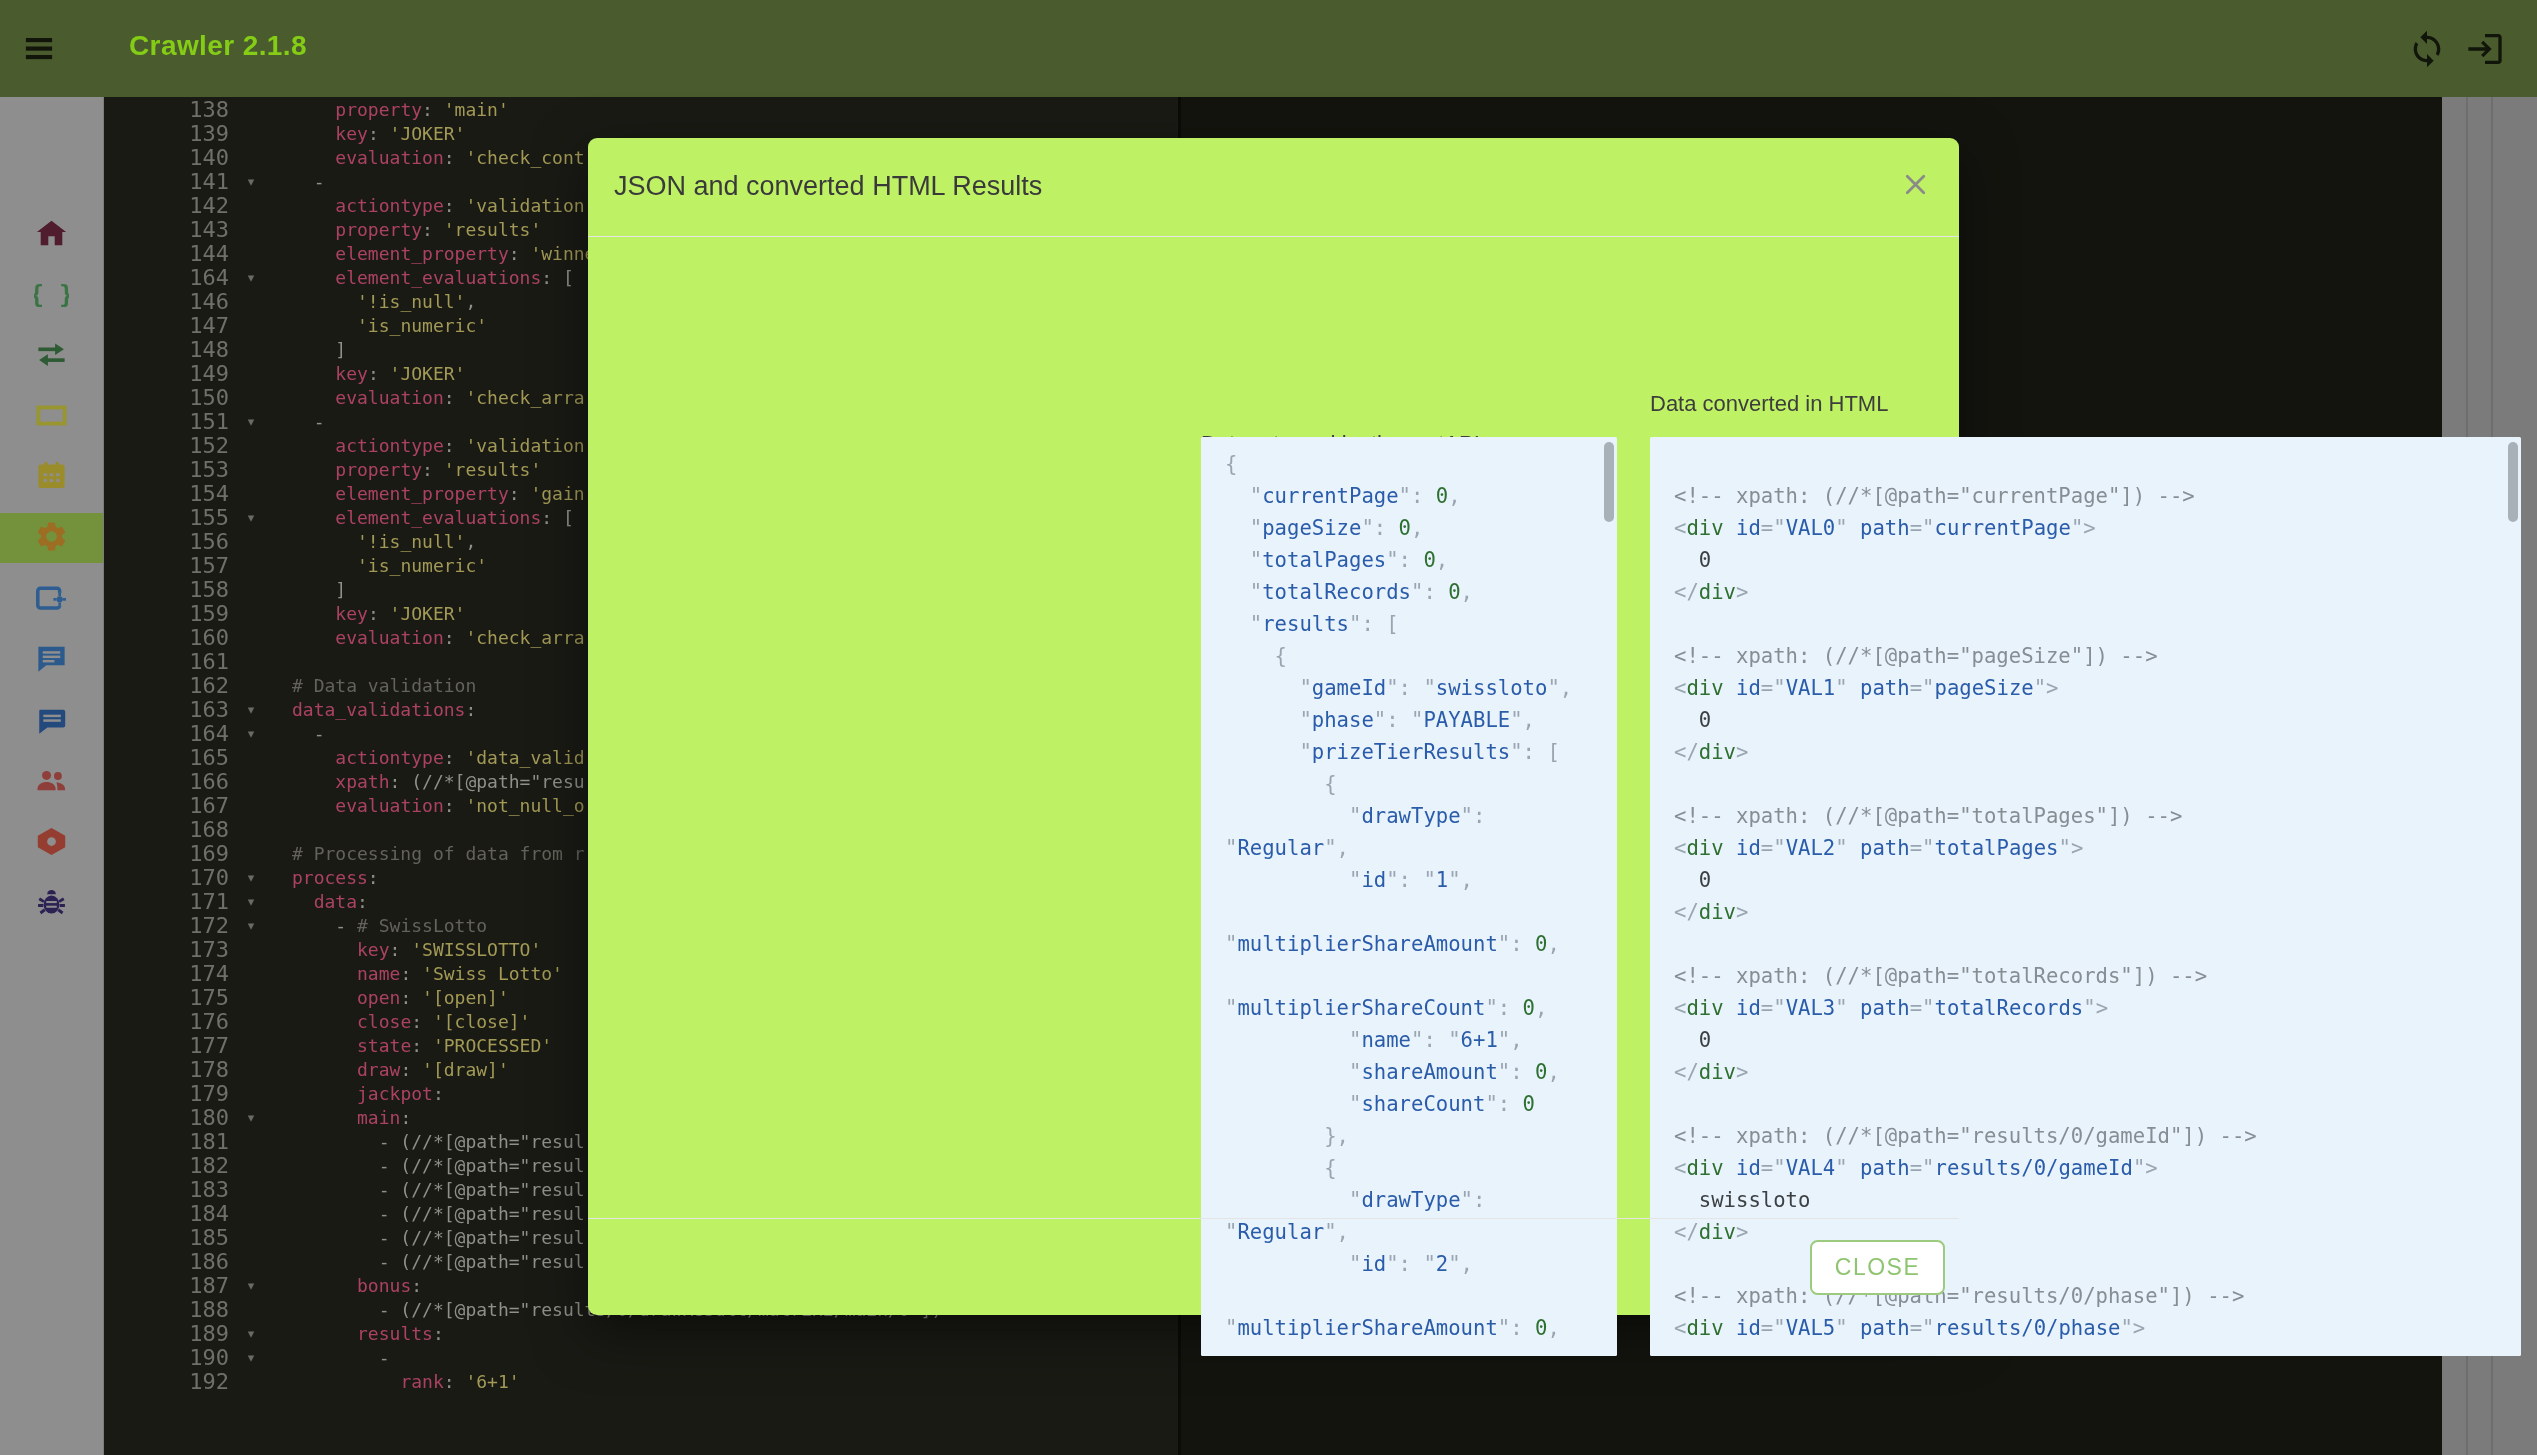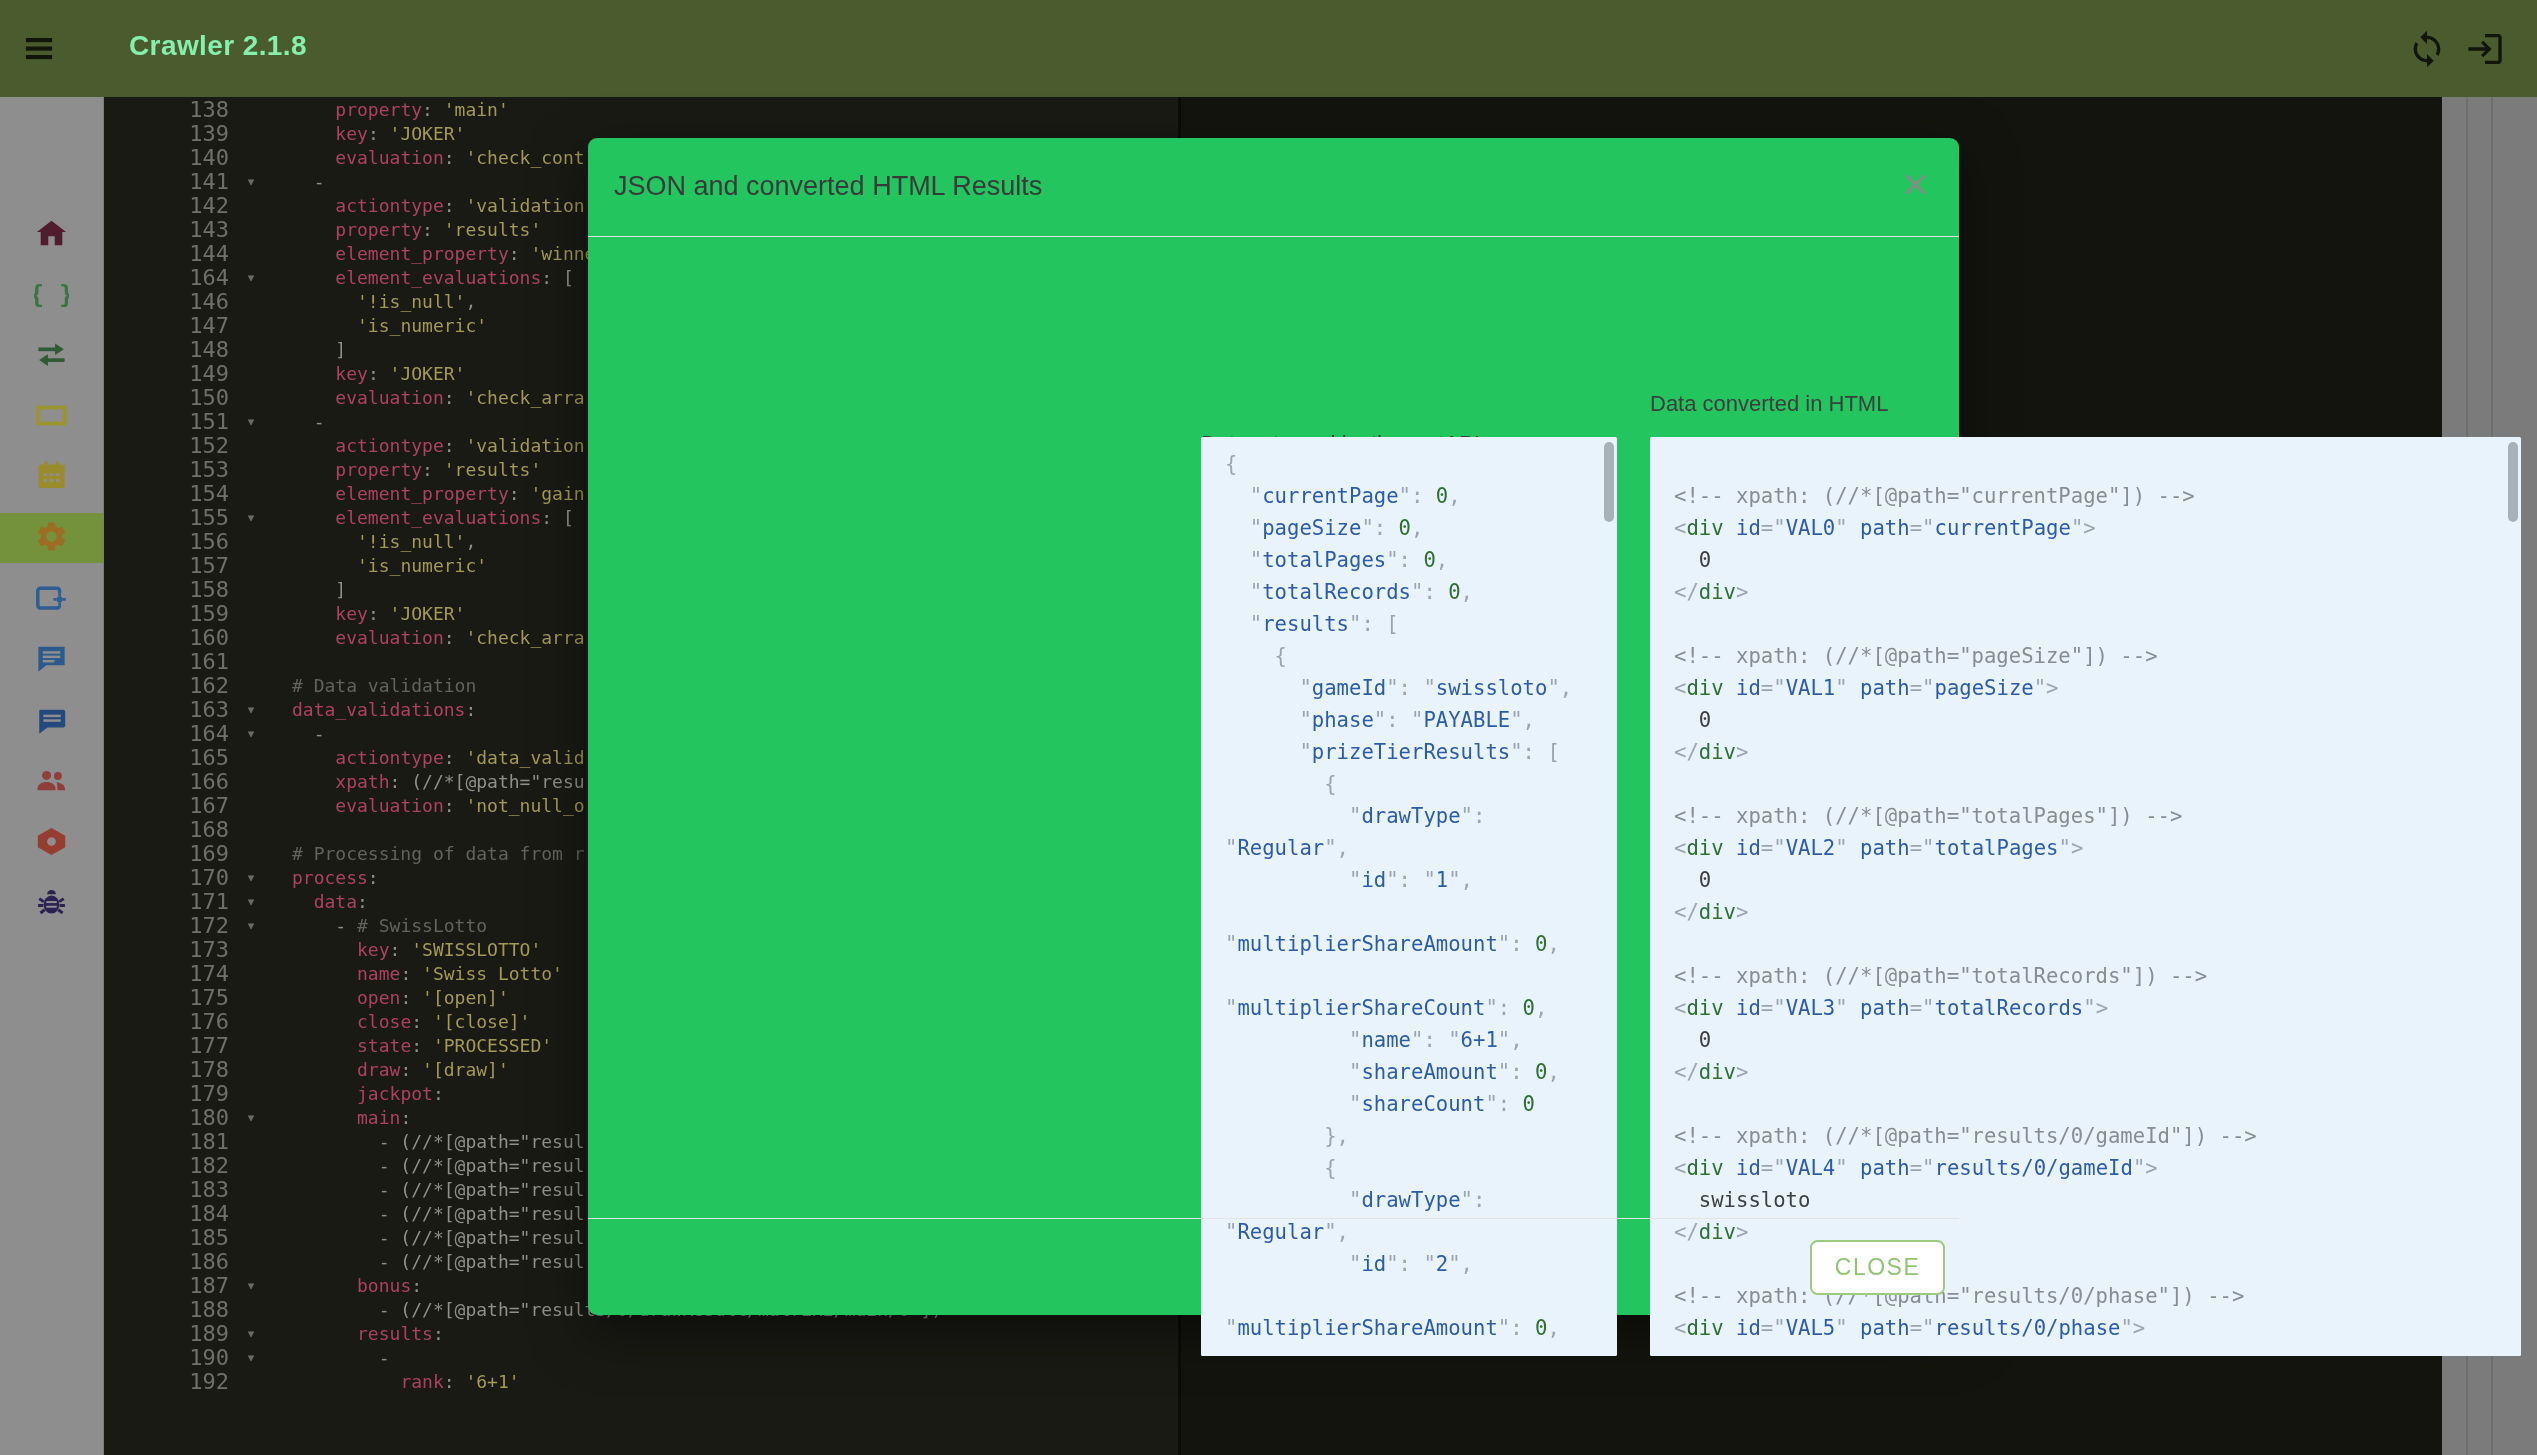--- a/index.html
+++ b/index.html
@@ -2,21 +2,21 @@
 <html style="font-size:12px"><head>
 <meta charset="utf-8">
 <style>
   html,body{margin:0;padding:0;background:#000;}
   .screen{position:relative;width:2538px;height:1455px;overflow:hidden;
     font-family:"Liberation Sans",sans-serif;background:#14140f;}
 
   
   .appbar{position:absolute;left:0;top:0;width:2538px;height:97px;background:#4a5c2e;z-index:3;}
   .appbar .menu{position:absolute;left:20px;top:30px;width:38px;height:37px;color:#11150a;cursor:pointer;}
-  .appbar .title{position:absolute;left:129px;top:30px;font-size:28px;font-weight:600;color:#86efac;letter-spacing:0.4px;}
+  .appbar .title{position:absolute;left:129px;top:30px;font-size:28px;font-weight:600;color:#84cc16;letter-spacing:0.4px;}
   .appbar .abicon{position:absolute;top:29px;width:40px;height:40px;color:#11150a;cursor:pointer;}
   .appbar .abicon svg,.appbar .menu svg{width:100%;height:100%;}
   .sync{right:91px;} .login{right:33px;}
 
   
   .sidebar{position:absolute;left:0;top:97px;width:103px;height:1358px;background:#8e8e8e;border-right:0.8px solid #7d7d7d;z-index:2;}
   .side-item{position:absolute;left:0;width:103px;height:50px;display:flex;align-items:center;justify-content:center;cursor:pointer;}
   .side-item.active{background:#74923c;}
   .side-item svg{width:35px;height:35px;}
 
@@ -29,21 +29,21 @@
   .eline pre{margin:4px;padding-left:24px;font-family:"DejaVu Sans Mono",monospace;font-size:18px;white-space:pre;}
   .editor .t-k{color:#ac4263}.editor .t-s{color:#a29a55}.editor .t-p{color:#90908a}
   .editor .t-c{color:#63635b}.editor .t-n{color:#6f63c8}
 
   .vdivider{position:absolute;left:1178px;top:97px;width:3px;height:1358px;background:#0b0b08;z-index:1;}
   .rightpane{position:absolute;left:1181px;top:97px;width:1260px;height:1358px;background:#14140f;z-index:1;}
   .scrollstrip{position:absolute;left:2442px;top:97px;width:96px;height:1358px;background:#7b7b7b;z-index:2;}
   .scrollstrip .seam{position:absolute;top:0;width:1.5px;height:100%;background:#6e6e6e;}
 
   
-  .modal{position:absolute;left:588px;top:138px;width:1371px;height:1177px;background:#22c55e;
+  .modal{position:absolute;left:588px;top:138px;width:1371px;height:1177px;background:#bef264;
     border-radius:9px;box-shadow:0 18px 53px rgba(0,0,0,.5);z-index:10;}
   .modal-header{position:relative;height:98px;border-bottom:1.5px solid #e4e4e4;}
   .modal-title{position:absolute;left:26px;top:33px;font-size:27px;font-weight:500;color:#3a3a3a;}
   .modal-close{position:absolute;right:27px;top:30px;width:33px;height:33px;color:#8a8a8a;cursor:pointer;}
   .modal-close svg{width:100%;height:100%;}
   .panel-label{position:absolute;top:253px;font-size:22px;color:#3d3d3d;}
   .lab-left{left:613px;margin-top:40px;} .lab-right{left:1062px;}
   .panel{position:absolute;top:299px;height:919px;background:#e9f3fc;overflow:hidden;border-radius:1.5px;}
   .panel-left{left:613px;width:416px;}
   .panel-right{left:1062px;width:871px;}

